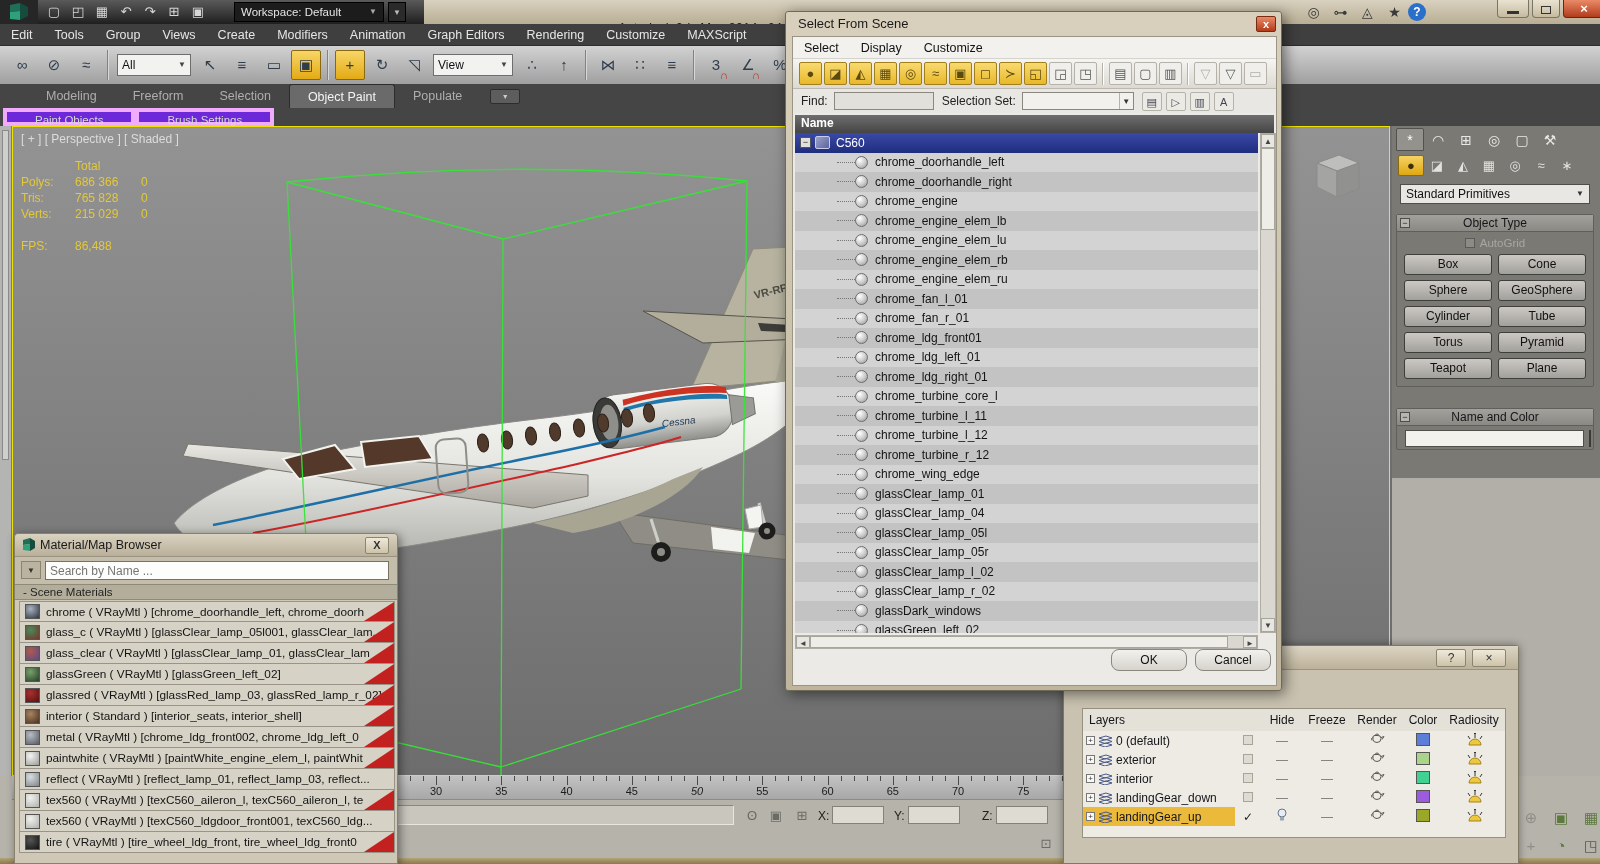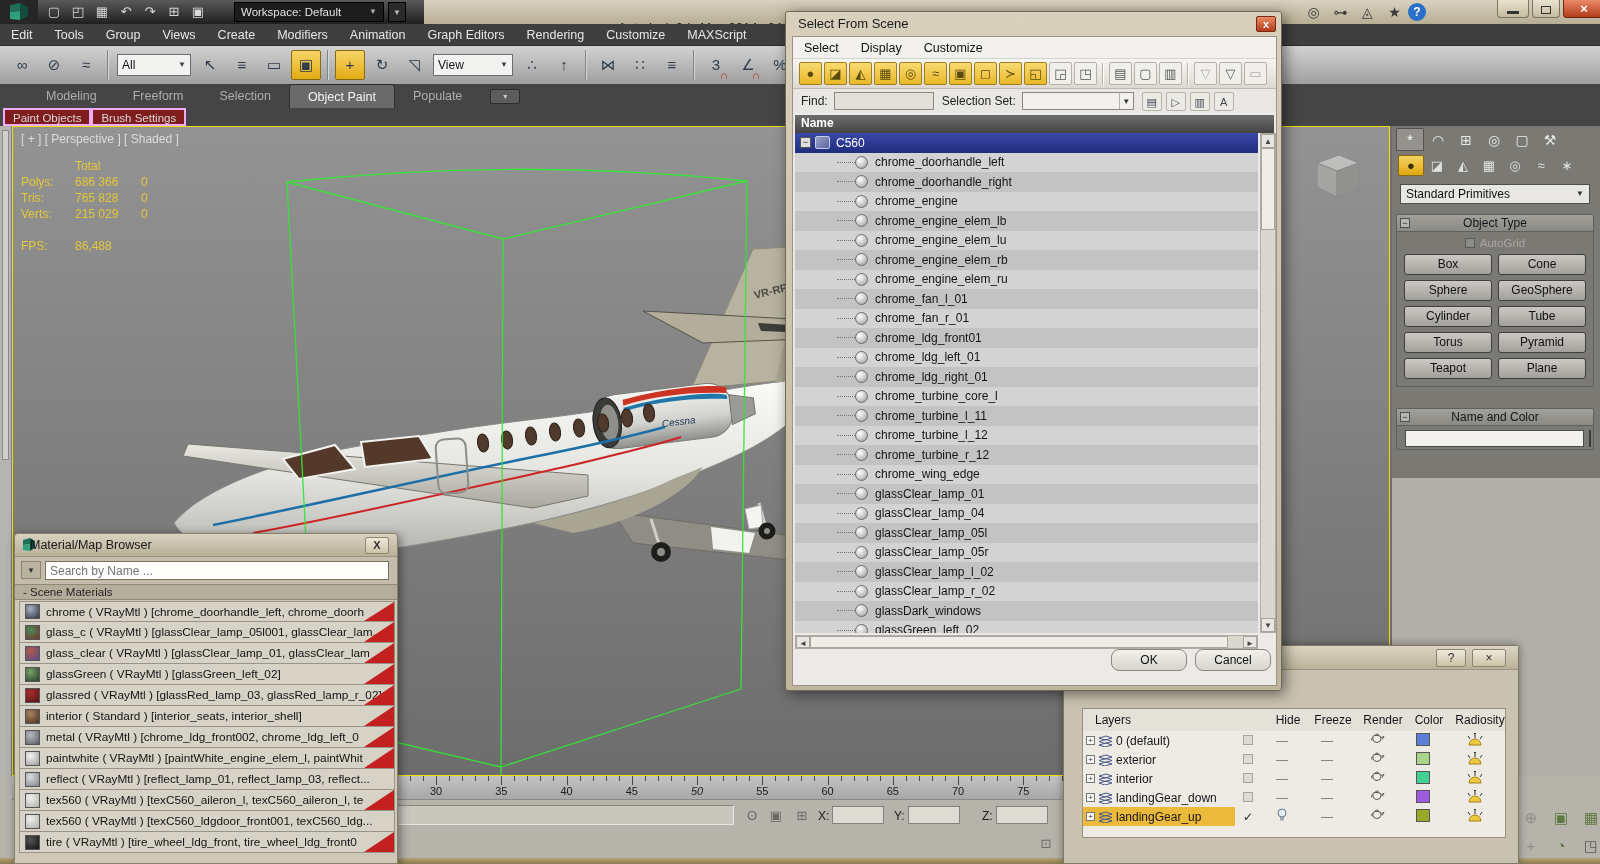--- a/index.html
+++ b/index.html
@@ -52,21 +52,21 @@
     line-height:20px; padding:0 4px; margin:0 3px; display:flex; }
   .tbdd .v { flex:1; } .tbdd .a { font-size:8px; color:#444; padding-left:6px; line-height:20px; }
 
   
   #ribbontabs { position:absolute; left:0; top:84px; width:1600px; height:24px; background:#454545; display:flex; padding-left:28px; }
   .rtab { color:#aeaeae; font-size:12.5px; line-height:24px; padding:0 18px; }
   .rtab.active { background:#6a6a6a; color:#f4f4f4; border-radius:3px 3px 0 0; border:1px solid #2d2d2d; border-bottom:none; }
   .rchip { width:30px; height:15px; margin:5px 0 0 10px; background:#5d5d5d; border:1px solid #2d2d2d;
     border-radius:2px; color:#ccc; font-size:7px; text-align:center; line-height:14px; }
   #subtabs { position:absolute; left:0; top:108px; width:1600px; height:18px; background:#454545; display:flex; padding-left:3px; }
-  .stab { background:#7f1d1d; border:2px solid #f0abfc; color:#d8d8d8; font-size:11.5px; line-height:16px; padding:0 8px; }
+  .stab { background:#6d28d9; border:4px solid #f0abfc; color:#d8d8d8; font-size:11.5px; line-height:16px; padding:0 28px; }
 
   
   #leftstrip { position:absolute; left:0; top:126px; width:12px; height:738px; background:#b4b4b2;
     border-right:1px solid #7c7c7a; }
   #leftstrip .thumbv { position:absolute; left:2px; top:4px; width:7px; height:330px; background:#cfcfcd; border:1px solid #8a8a88; }
 
   
   #viewport { position:absolute; left:12px; top:126px; width:1378px; height:650px;
     background:linear-gradient(#939393,#6d6d6d); border:1px solid #f0e200; z-index:1; }
   .vplabel { position:absolute; left:8px; top:5px; color:#dcdcdc; font-size:12px; z-index:3; }
@@ -133,41 +133,41 @@
     background:#c9c2b0; border:1px solid #7e7866; border-radius:3px 3px 0 0; z-index:3;
     box-shadow:0 0 8px rgba(0,0,0,.4); }
   #lp-title { height:24px; background:linear-gradient(#dbd4c2,#bcb29a); border-bottom:1px solid #9a937f; position:relative; }
   .lpbtn { position:absolute; top:3px; height:18px; background:linear-gradient(#efe9da,#cdc3a9);
     border:1px solid #8a8470; border-radius:2px; font-size:12px; color:#333; text-align:center; line-height:16px; }
   #lp-tools { position:absolute; left:14px; top:30px; display:flex; gap:15px; }
   .lptool { font-size:13px; color:#8d8a7d; }
   #lp-list { position:absolute; left:18px; top:62px; width:424px; height:130px; background:#edebe4;
     border:1px solid #96917f; overflow:hidden; }
   .lrow, #lp-header { display:grid; grid-template-columns:152px 26px 42px 48px 52px 40px 62px; align-items:center; height:20px; }
-  #lp-header { font-size:12px; color:#15151a; background:#e4e1d8; height:22px;padding-left:6px; }
+  #lp-header { font-size:12px; color:#15151a; background:#e4e1d8; height:22px; }
   #lp-header span { text-align:center; }
   #lp-header span:first-child { text-align:left; padding-left:6px; }
   .lrow { font-size:12px; color:#15151a; height:19px; }
   .lrow .namewrap { display:flex; align-items:center; height:19px; padding-left:3px; overflow:hidden; white-space:nowrap; }
   .lrow.sel .namewrap { background:#ecba3a; }
   .lexp { width:9px; height:9px; border:1px solid #777; background:#f8f8f6; font-size:8px; line-height:7px;
     text-align:center; color:#333; margin-right:3px; flex:none; }
   .lstack { width:14px; height:11px; margin-right:4px; flex:none; }
   .lcell { text-align:center; color:#777; }
   .lcheckbox { display:inline-block; width:10px; height:10px; background:#dedbd2; border:1px solid #a8a499; }
   .lcheck { color:#222; font-weight:bold; }
   .lswatch { display:inline-block; width:14px; height:13px; border:1px solid #555; }
 
   
   #matbrowser { position:absolute; left:14px; top:533px; width:384px; height:331px;
     background:#cfc8b6; border:1px solid #87816d; border-radius:4px 4px 0 0; z-index:4;
     box-shadow:2px 2px 10px rgba(0,0,0,.45); }
   #mb-title { height:23px; background:linear-gradient(#d9d2c0,#bab09a); border-bottom:1px solid #9a937f;
     position:relative; border-radius:4px 4px 0 0; }
-  #mb-title .t { position:absolute; left:15px; top:4px; font-size:12.5px; color:#191919; }
+  #mb-title .t { position:absolute; left:25px; top:4px; font-size:12.5px; color:#191919; }
   #mb-title .lg { position:absolute; left:7px; top:4px; }
   #mb-close { position:absolute; left:350px; top:3px; width:24px; height:17px; background:linear-gradient(#efe9da,#cdc3a9);
     border:1px solid #8a8470; border-radius:2px; text-align:center; font-size:11px; font-weight:bold; color:#333; line-height:15px; }
   #mb-search { position:absolute; left:0; top:23px; width:100%; height:27px; background:#c4bdab; }
   #mb-filterbtn { position:absolute; left:6px; top:4px; width:20px; height:18px; background:#bab3a0;
     border:1px solid #8a8470; color:#333; font-size:8px; text-align:center; line-height:17px; }
   #mb-input { position:absolute; left:30px; top:4px; width:344px; height:19px; border:1px solid #77725f;
     background:#fdfdfb; font-size:12px; padding:0 4px; color:#333; font-family:"Liberation Sans",sans-serif; }
   #mb-section { position:absolute; left:0; top:50px; width:100%; height:16px; background:#b3ad9c;
     border-top:1px solid #8f8a78; border-bottom:1px solid #8f8a78; font-size:11.5px; color:#24241f; padding-left:8px; line-height:14px; }

